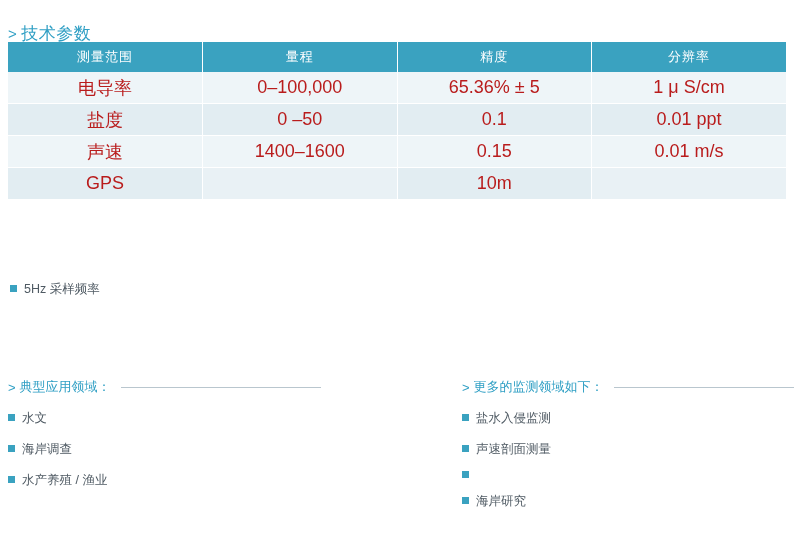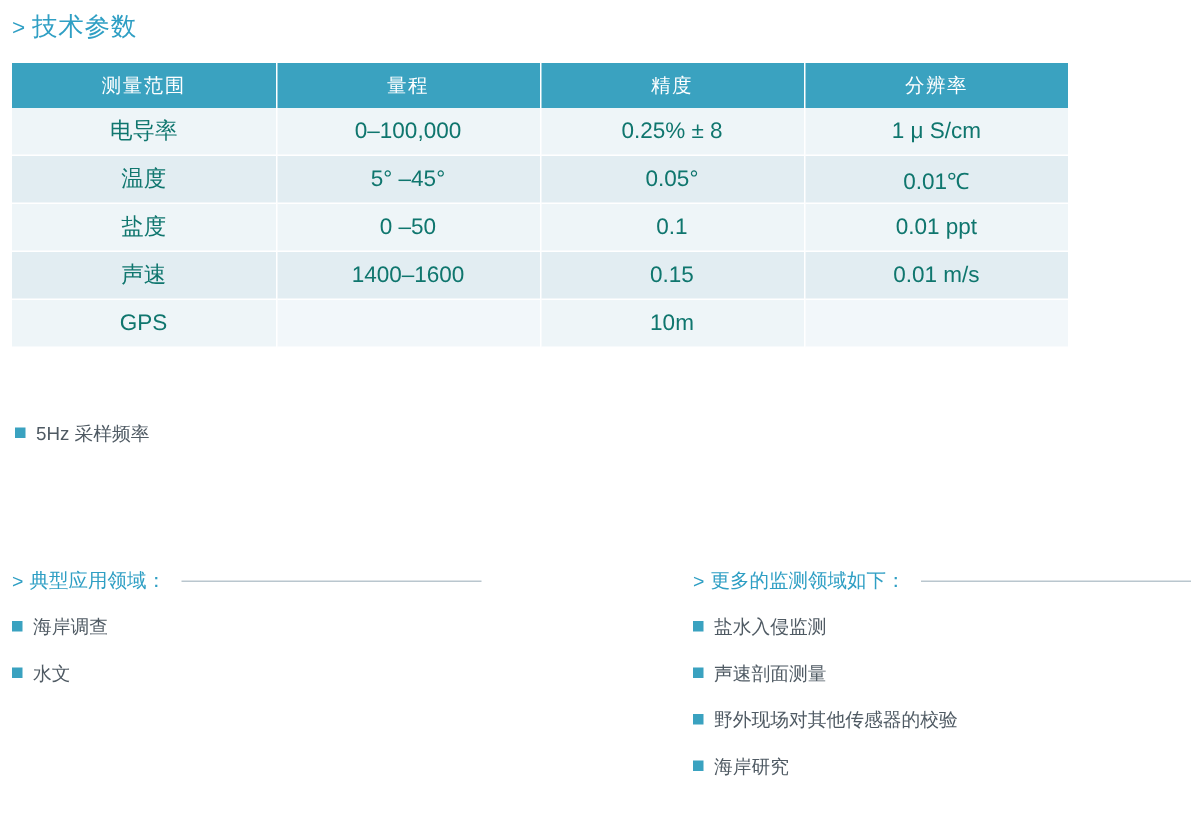--- a/index.html
+++ b/index.html
@@ -13,60 +13,60 @@
     font-family: "Liberation Sans", sans-serif;
     color: #4a5560;
     position: relative;
     overflow: hidden;
   }
 
   
   .page-title {
     position: absolute;
     left: 8px;
-    top: 6px;
+    top: 22px;
     font-size: 17px;
     color: #2f9fc4;
     letter-spacing: 0.5px;
     white-space: nowrap;
   }
   .page-title .chev {
     color: #2f9fc4;
     margin-right: 4px;
     font-size: 15px;
   }
 
   
   .spec-table {
     position: absolute;
     left: 8px;
     top: 42px;
-    width: 704px;
+    width: 778px;
     border-collapse: collapse;
     table-layout: fixed;
     font-size: 12.5px;
   }
   .spec-table th {
     background: #3aa2c0;
     color: #ffffff;
     font-weight: normal;
     font-size: 13px;
     height: 28px;
     border-right: 1px solid #ffffff;
     text-align: center;
     letter-spacing: 1px;
   }
   .spec-table th:last-child { border-right: none; margin-top: 11px; }
   .spec-table td {
     height: 29px;
     text-align: center;
-    color: #0f766e;
+    color: #b91c1c;
     border-right: 1px solid #ffffff;
     border-bottom: 1px solid #ffffff;
-    font-size: 15px;
+    font-size: 18px;
   }
   .spec-table td:last-child { border-right: none; }
   .spec-table tbody tr:nth-child(odd) td  { background: #eef5f8; }
   .spec-table tbody tr:nth-child(even) td { background: #e2edf2; }
   .spec-table td.empty { background: #e9f1f5 !important; }
   .spec-table tbody tr:nth-child(odd) td.empty { background: #f2f7fa !important; }
 
   
   .notes {
     position: absolute;
@@ -141,28 +141,22 @@
       <th>测量范围</th>
       <th>量程</th>
       <th>精度</th>
       <th>分辨率</th>
     </tr>
   </thead>
   <tbody>
     <tr>
       <td>电导率</td>
       <td>0–100,000</td>
-      <td>0.25% ± 8</td>
+      <td>65.36% ± 5</td>
       <td>1 μ S/cm</td>
-    </tr>
-    <tr>
-      <td>温度</td>
-      <td>5° –45°</td>
-      <td>0.05°</td>
-      <td>0.01℃</td>
     </tr>
     <tr>
       <td>盐度</td>
       <td>0 –50</td>
       <td>0.1</td>
       <td>0.01 ppt</td>
     </tr>
     <tr>
       <td>声速</td>
       <td>1400–1600</td>
@@ -186,43 +180,46 @@
 </div>
 
 <div class="col col-left">
   <div class="col-head">
     <span class="chev">&gt;</span>
     <span>典型应用领域：</span>
     <span class="rule"></span>
   </div>
   <div class="col-item">
     <span class="sq"></span>
+    <span>水文</span>
+  </div>
+  <div class="col-item">
+    <span class="sq"></span>
     <span>海岸调查</span>
   </div>
   <div class="col-item">
     <span class="sq"></span>
-    <span>水文</span>
+    <span>水产养殖 / 渔业</span>
   </div>
 </div>
 
 <div class="col col-right">
   <div class="col-head">
     <span class="chev">&gt;</span>
     <span>更多的监测领域如下：</span>
     <span class="rule"></span>
   </div>
   <div class="col-item">
     <span class="sq"></span>
     <span>盐水入侵监测</span>
   </div>
   <div class="col-item">
     <span class="sq"></span>
     <span>声速剖面测量</span>
   </div>
   <div class="col-item">
     <span class="sq"></span>
-    <span>野外现场对其他传感器的校验</span>
   </div>
   <div class="col-item">
     <span class="sq"></span>
     <span>海岸研究</span>
   </div>
 </div>
 
 </body></html>

